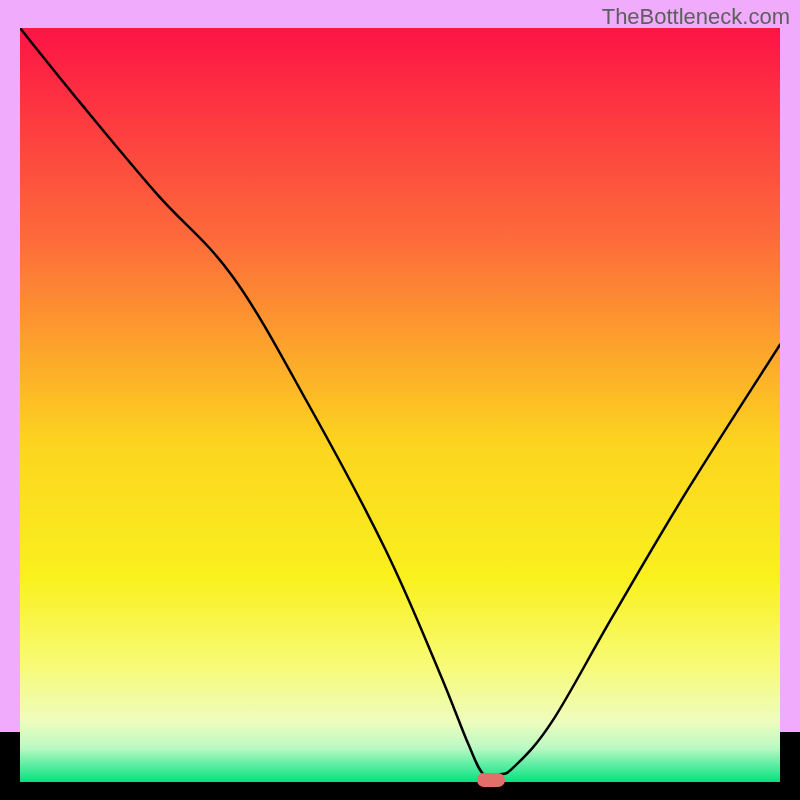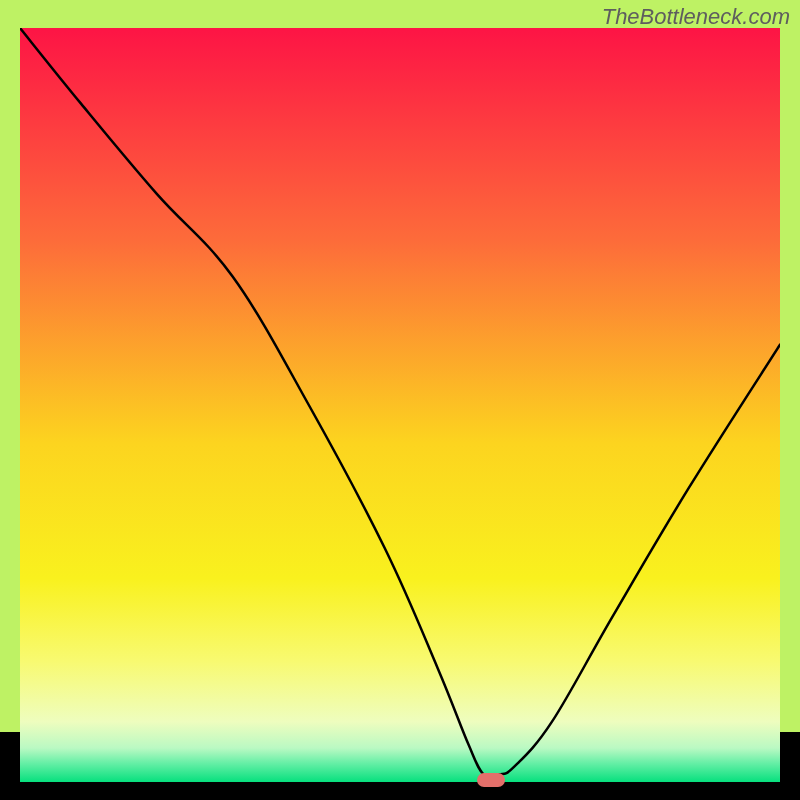--- a/index.html
+++ b/index.html
@@ -8,22 +8,21 @@
     width: 800px;
     height: 800px;
     background: #000;
     overflow: hidden;
     font-family: Arial, Helvetica, sans-serif;
   }
   .frame {
     position: relative;
     width: 800px;
     height: 732px;
-    background: #bef264;
-    font-style: italic;
+    background: #f0abfc;
   }
   .watermark {
     position: absolute;
     top: 4px;
     right: 10px;
     color: #5e5e5e;
     font-size: 22px;
     font-family: Arial, sans-serif;
     z-index: 10;
   }

